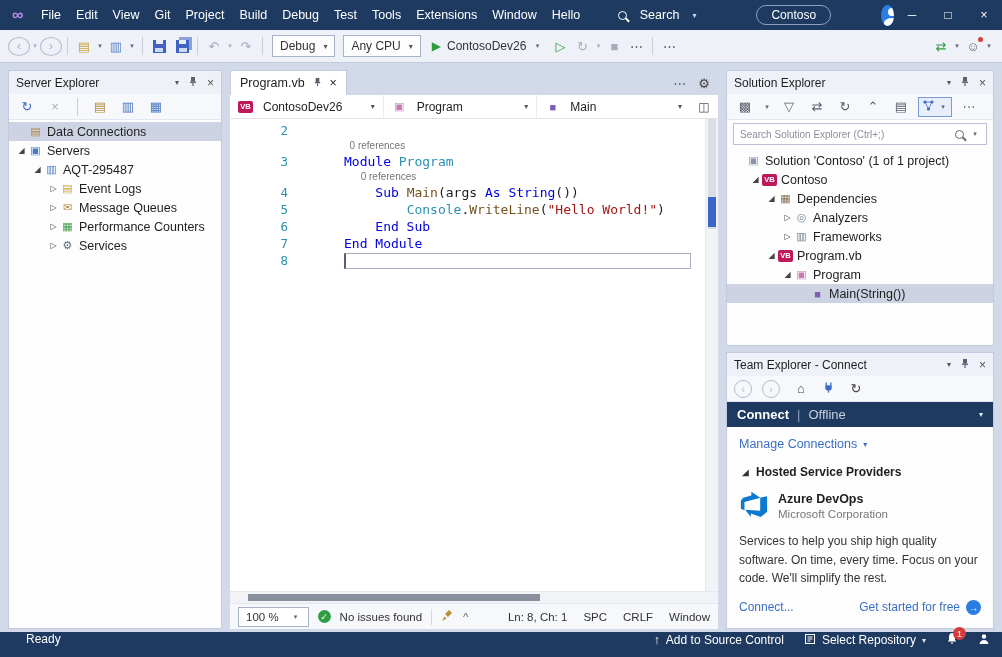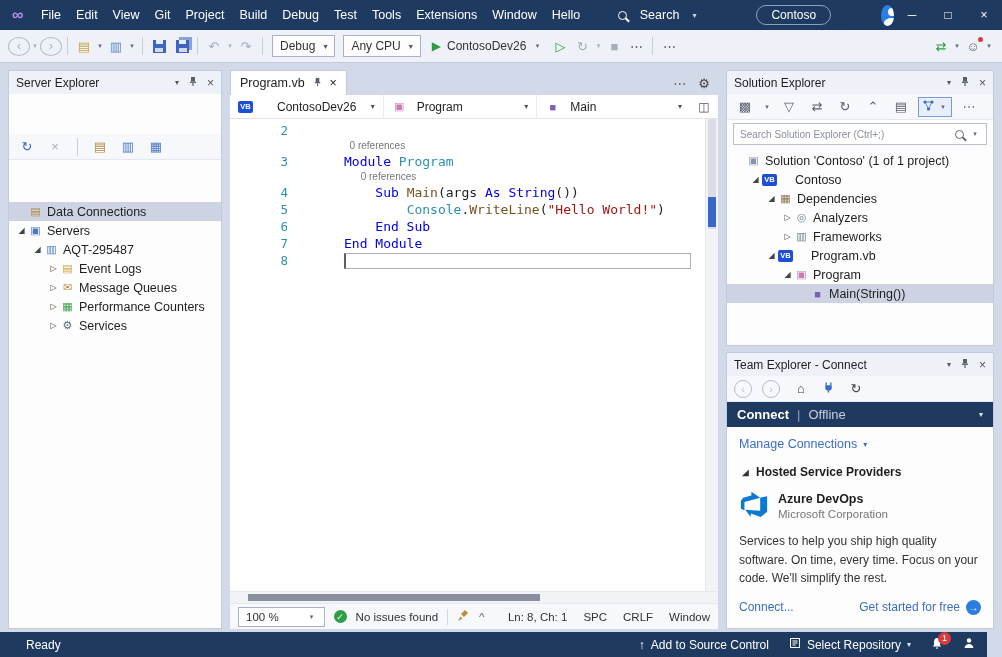--- a/index.html
+++ b/index.html
@@ -50,25 +50,25 @@
   .ph-icons { margin-left:auto; display:flex; gap:9px; align-items:center; color:#555; }
   .ph-icons .chev { font-size:8px; }
   .panel-toolbar { height:26px; display:flex; align-items:center; gap:6px; padding:0 7px; background:#f6f8fc; border-bottom:1px solid #e3e7f1; flex:none; }
 
   
   .tree { flex:1; background:#fdfdfe; overflow:hidden; padding-top:2px; }
   .tree-row { height:19px; display:flex; align-items:center; font-size:12.5px; white-space:nowrap; }
   .tree-row.selected { background:#cdd3e2; }
   .tree-arrow { width:13px; font-size:8px; color:#444; display:inline-flex; justify-content:center; flex:none; }
   .tree-icon { width:15px; display:inline-flex; justify-content:center; font-size:11px; margin-right:4px; flex:none; }
-  .vb-badge { display:inline-flex; align-items:center; justify-content:center; width:15px; height:12px; background:#1d4ed8;
-              color:#fff; font-size:7.5px; font-weight:bold; border-radius:2px; margin-right:18px; flex:none; }
-
-  
-  .server-explorer { left:8px; top:70px; width:214px; bottom:28px;gap:40px; }
+  .vb-badge { display:inline-flex; align-items:center; justify-content:center; width:15px; height:12px; background:#be185d;
+              color:#fff; font-size:7.5px; font-weight:bold; border-radius:2px; margin-right:4px; flex:none; }
+
+  
+  .server-explorer { left:8px; top:70px; width:214px; bottom:28px; }
 
   
   .editor { position:absolute; left:230px; top:70px; width:488px; bottom:28px; display:flex; flex-direction:column; }
   .tab-row { height:25px; display:flex; align-items:flex-end; flex:none; }
   .tab { height:25px; background:#fff; border:1px solid #c3cadd; border-bottom:none; display:flex; align-items:center; gap:8px; padding:0 9px; font-size:12.5px; }
   .tab-row-right { margin-left:auto; display:flex; gap:12px; color:#444; padding:0 8px 4px 0; font-size:13px; }
   .breadcrumb-row { height:24px; background:#fff; border-bottom:1px solid #e2e2e8; display:flex; align-items:center; font-size:12px; flex:none; }
   .crumb { flex:1; display:flex; align-items:center; gap:6px; padding:0 8px; height:100%; border-right:1px solid #ececf2; }
   .crumb .chev { margin-left:auto; font-size:8px; color:#555; }
   .crumb-right { width:28px; display:flex; justify-content:center; color:#555; }
@@ -81,21 +81,21 @@
   .ref-row .code-content { font-family:"Liberation Sans", sans-serif; font-size:10px; color:#767676; }
   .tok-kw { color:#0000e0; } .tok-type { color:#2b91af; } .tok-str { color:#a31515; }
   .tok-method { color:#74531f; } .tok-pl { color:#1e1e1e; } .tok-ref { color:#767676; }
   .current-line { flex:1; margin-right:14px; border:1px solid #a8aebf; height:16px; align-self:center; border-left:2px solid #5a5f6d; }
   .vscrollbar { width:13px; background:#f2f3f7; border-left:1px solid #e6e8f0; position:relative; flex:none; }
   .vthumb { position:absolute; top:0; left:2px; right:2px; height:110px; background:#dadde6; }
   .vmark { position:absolute; top:78px; left:2px; right:2px; height:30px; background:#3a66c8; }
   .hscrollbar { height:12px; background:#f2f3f7; border-top:1px solid #e6e8f0; position:relative; flex:none; }
   .hthumb { position:absolute; left:18px; width:292px; top:2px; bottom:2px; background:#8a8f9d; }
   .editor-statusbar { height:26px; background:#f6f8fc; border-top:1px solid #e3e7f1; display:flex; align-items:center; gap:9px; padding:0 8px; font-size:11.5px; color:#333; overflow:hidden; flex:none; }
-  .zoom-select { height:20px; border:1px solid #a9b1c6; background:#fff; display:flex; align-items:center; gap:28px; padding:0 7px; }
+  .zoom-select { height:20px; border:1px solid #a9b1c6; background:#fff; display:flex; align-items:center; gap:12px; padding:0 7px; }
   .ok-circle { width:13px; height:13px; border-radius:50%; background:#2f9e44; color:#fff; font-size:9px; display:inline-flex; align-items:center; justify-content:center; flex:none; }
   .esb-sep { width:1px; height:16px; background:#d4d8e4; }
   .right-stats { margin-left:auto; display:flex; gap:16px; white-space:nowrap; }
 
   
   .solution-explorer { left:726px; top:70px; width:268px; height:276px; }
   .sx-search { margin:3px 6px 4px 6px; height:22px; background:#fff; border:1px solid #b9c0d4; display:flex; align-items:center; gap:6px; padding:0 6px; flex:none; }
   .sx-search input { border:none; outline:none; flex:1; font-size:10px; font-family:"Liberation Sans", sans-serif; color:#333; background:transparent; }
   .sx-search input::placeholder { color:#8a8f9d; }
   .sx-active-tool { border:1px solid #7a9bd6; background:#e8eefb; display:flex; align-items:center; padding:0 3px; height:20px; gap:3px; }
@@ -114,22 +114,22 @@
   .provider-row { display:flex; gap:9px; align-items:center; margin-bottom:10px; }
   .prov-name { font-weight:bold; font-size:12.5px; }
   .prov-co { color:#777; font-size:11.5px; margin-top:2px; }
   .te-desc { line-height:1.55; color:#333; margin-bottom:12px; }
   .te-links { display:flex; justify-content:space-between; align-items:center; }
   .te-getstarted { display:flex; align-items:center; gap:6px; color:#3b6fc4; }
   .circle-arrow { width:15px; height:15px; border-radius:50%; background:#2a7de1; color:#fff; font-size:10px; display:inline-flex; align-items:center; justify-content:center; }
   .circ-nav { width:18px; height:18px; border:1px solid #b5bccd; border-radius:50%; color:#b5bccd; display:inline-flex; align-items:center; justify-content:center; font-size:11px; }
 
   
-  .statusbar { position:absolute; left:0; right:15px; bottom:0; height:25px; background:#1e3a60; color:#fff;
-               display:flex; align-items:center; font-size:12px; padding:0 12px; }
+  .statusbar { position:absolute; left:0; right:0; bottom:0; height:25px; background:#1e3a60; color:#fff;
+               display:flex; align-items:flex-start; font-size:12px; padding:0 12px; }
   .sb-ready { margin-left:14px; }
   .sb-right { margin-left:auto; display:flex; align-items:center; gap:20px; }
   .sb-item { display:flex; align-items:center; gap:6px; }
   .sb-item .chev { font-size:8px; color:#dfe5f0; }
   .bell-wrap { position:relative; display:inline-flex; }
   .badge { position:absolute; top:-5px; right:-8px; background:#d83b3b; border-radius:50%; min-width:13px; height:13px;
            font-size:9px; display:flex; align-items:center; justify-content:center; }
 </style>
 </head>
 <body>

